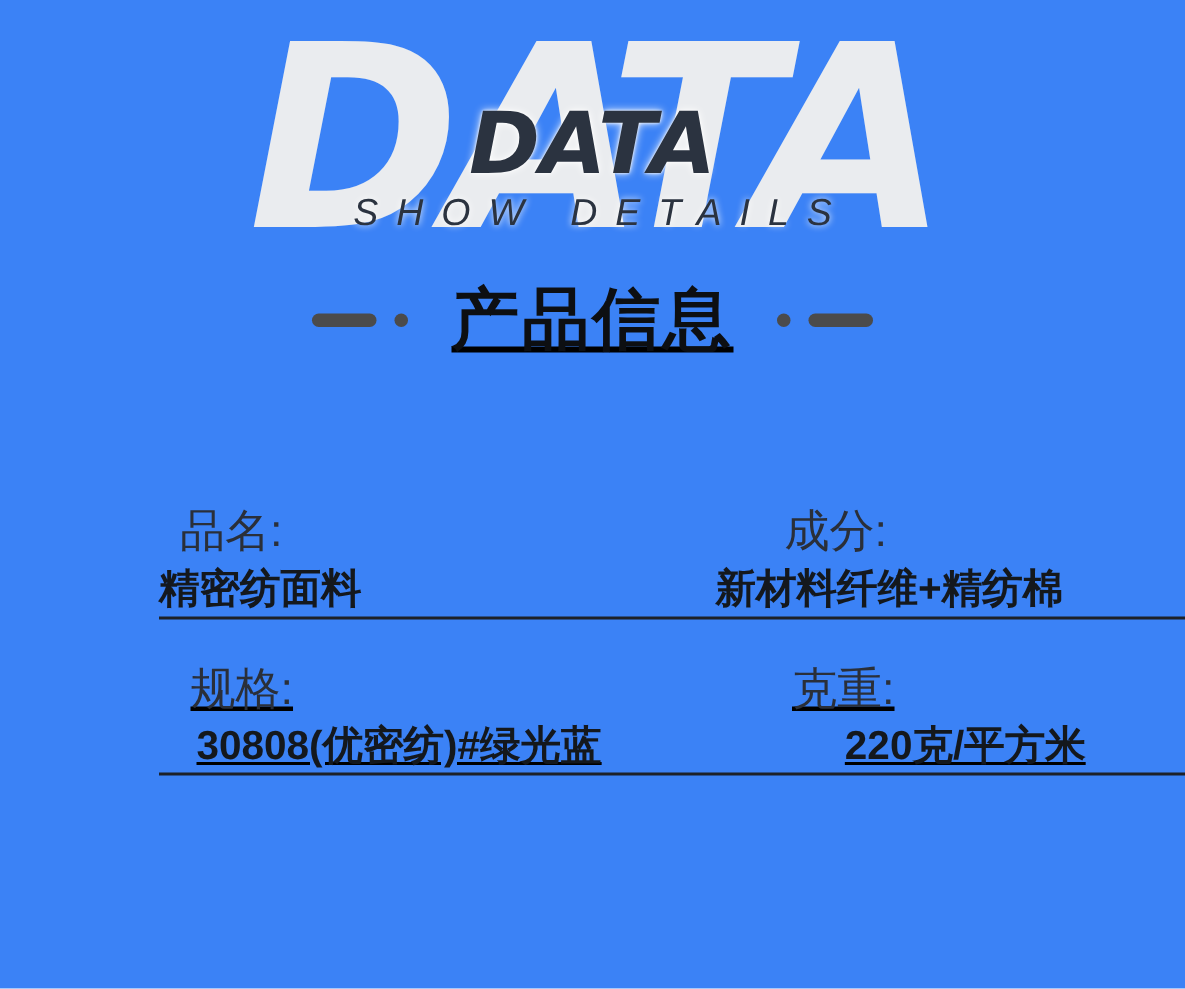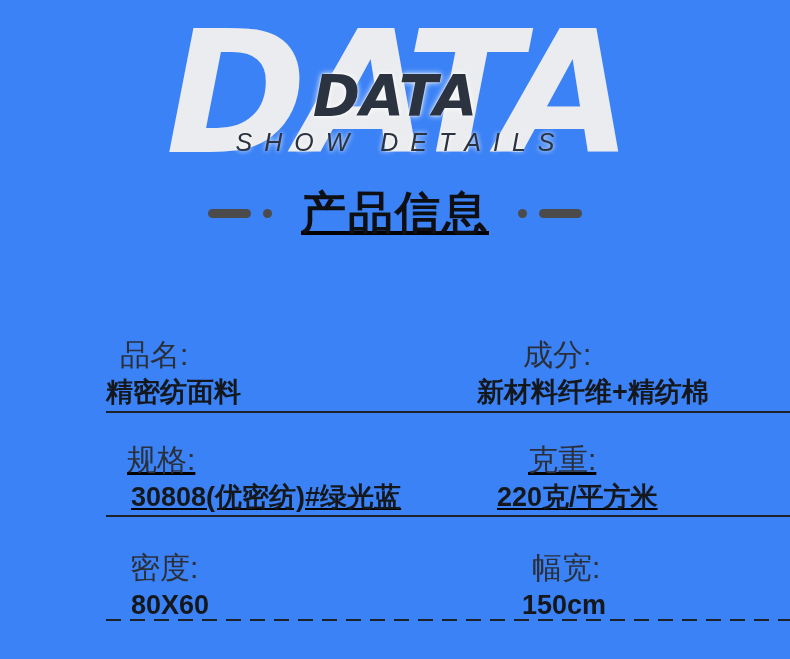--- a/index.html
+++ b/index.html
@@ -64,21 +64,21 @@
     font-size:27px;line-height:34px;font-weight:700;color:#14181d;
     margin-top:1px;white-space:nowrap;
   }
   #row1 .cell-left  .spec-label{padding-left:14px;}
   #row1 .cell-left  .spec-value{padding-left:0px;}
   #row1 .cell-right .spec-label{padding-left:127px;}
   #row1 .cell-right .spec-value{padding-left:81px;}
   #row2 .cell-left  .spec-label{padding-left:21px;}
   #row2 .cell-left  .spec-value{padding-left:25px;}
   #row2 .cell-right .spec-label{padding-left:132px;}
-  #row2 .cell-right .spec-value{padding-left:101px;}
+  #row2 .cell-right .spec-value{padding-left:101px;text-align:center;}
   #row3 .cell-left  .spec-label{padding-left:24px;}
   #row3 .cell-left  .spec-value{padding-left:25px;}
   #row3 .cell-right .spec-label{padding-left:136px;}
   #row3 .cell-right .spec-value{padding-left:126px;}
   .divider{position:absolute;left:0;right:0;bottom:0;height:2px;}
   .divider.solid{background:#1d2128;}
   .divider.dashed{
     background:repeating-linear-gradient(90deg,#1d2128 0 15px,transparent 15px 24px);
   }
 </style>
@@ -120,27 +120,14 @@
         <div class="spec-value">30808(优密纺)#绿光蓝</div>
       </div>
       <div class="cell cell-right">
         <div class="spec-label">克重:</div>
         <div class="spec-value">220克/平方米</div>
       </div>
     </div>
     <div class="divider solid"></div>
   </div>
 
-  <div class="spec-row" id="row3">
-    <div class="cells">
-      <div class="cell cell-left">
-        <div class="spec-label">密度:</div>
-        <div class="spec-value">80X60</div>
-      </div>
-      <div class="cell cell-right">
-        <div class="spec-label">幅宽:</div>
-        <div class="spec-value">150cm</div>
-      </div>
-    </div>
-    <div class="divider dashed"></div>
-  </div>
 
 </div>
 
 </body></html>

